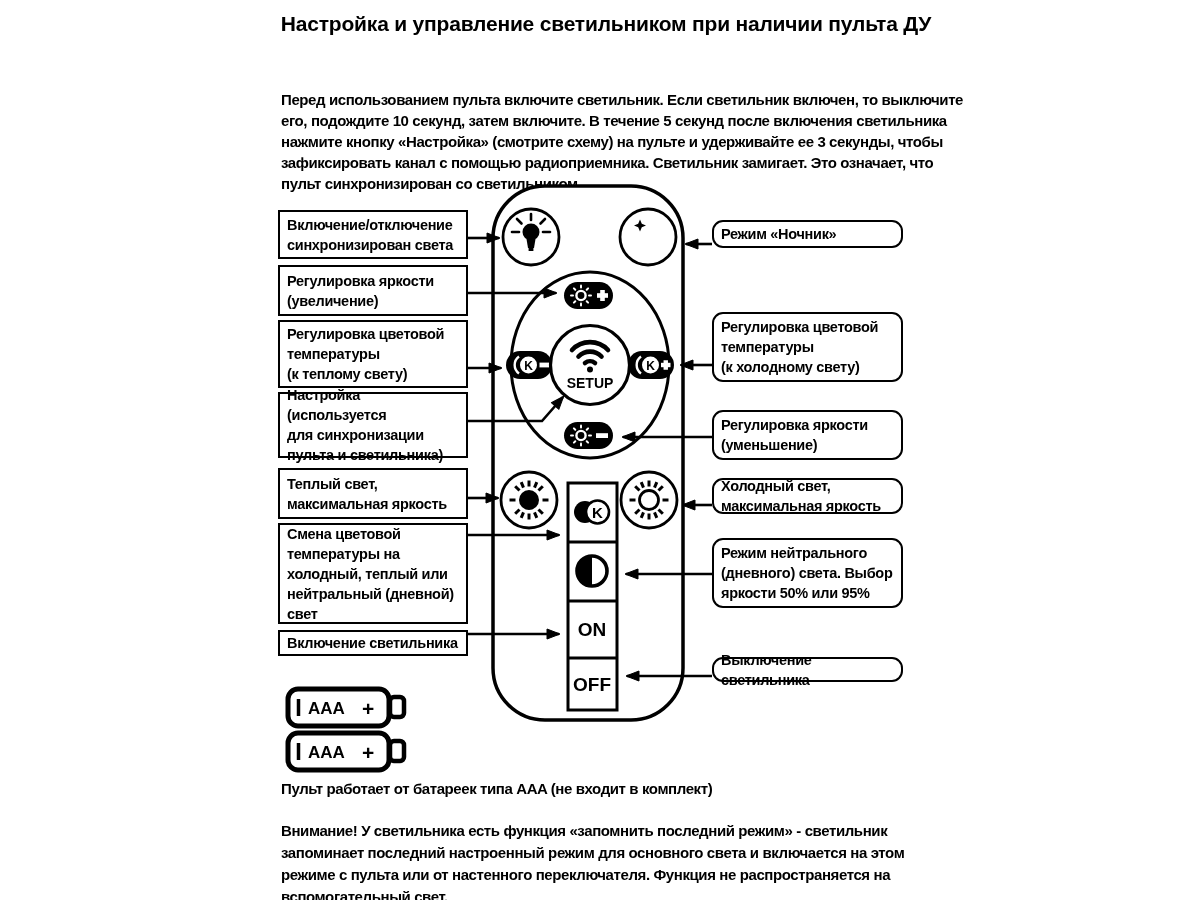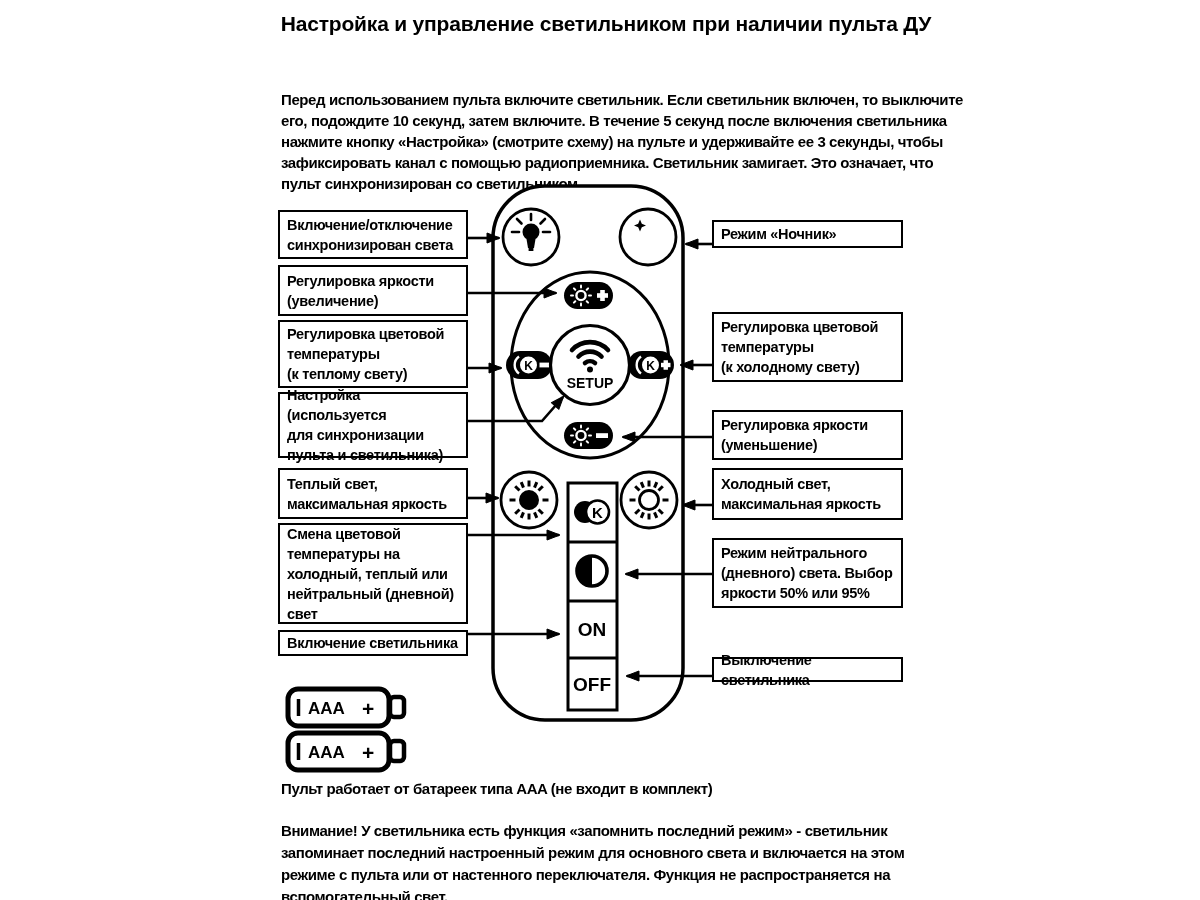--- a/index.html
+++ b/index.html
@@ -20,21 +20,21 @@
   .para.attention { top:820px; line-height:22px; }
   .battery-note { position:absolute; left:281px; top:780px; font-size:15px; letter-spacing:-0.4px; }
 
   .cbox {
     position:absolute; background:#fff; border:2px solid #000;
     font-size:14.5px; line-height:1.38; letter-spacing:-0.3px;
     padding:2px 7px; display:flex; align-items:center;
     white-space:pre-line;
   }
   .cbox.left  { left:278px; width:190px; }
-  .cbox.right { left:712px; width:191px; }
+  .cbox.right { left:712px; width:191px;border-radius:11px; }
 
   svg text { font-family:"Liberation Sans", sans-serif; font-weight:700; fill:#000; }
   .diagram-svg { position:absolute; left:0; top:0; }
 </style>
 </head>
 <body>
 <div class="canvas">
 
   <div class="page-title">Настройка и управление светильником при наличии пульта ДУ</div>
   <div class="para intro">Перед использованием пульта включите светильник. Если светильник включен, то выключите
@@ -66,21 +66,21 @@
 холодный, теплый или
 нейтральный (дневной)
 свет</div>
 
   <div class="cbox right" style="top:220px;height:28px">Режим «Ночник»</div>
   <div class="cbox right" style="top:312px;height:70px">Регулировка цветовой
 температуры
 (к холодному свету)</div>
   <div class="cbox right" style="top:410px;height:50px">Регулировка яркости
 (уменьшение)</div>
-  <div class="cbox right" style="top:468px;height:52px">Холодный свет,
+  <div class="cbox right" style="top:478px;height:36px">Холодный свет,
 максимальная яркость</div>
   <div class="cbox right" style="top:538px;height:70px">Режим нейтрального
 (дневного) света. Выбор
 яркости 50% или 95%</div>
   <div class="cbox right" style="top:657px;height:25px">Выключение светильника</div>
 
   <svg class="diagram-svg" width="1200" height="900" viewBox="0 0 1200 900">
     <defs>
       <marker id="arr" markerUnits="userSpaceOnUse" markerWidth="15" markerHeight="12" refX="13" refY="6" orient="auto">
         <path d="M1,1 L14,6 L1,11 Z" fill="#000" stroke="#000" stroke-linejoin="round"></path>

